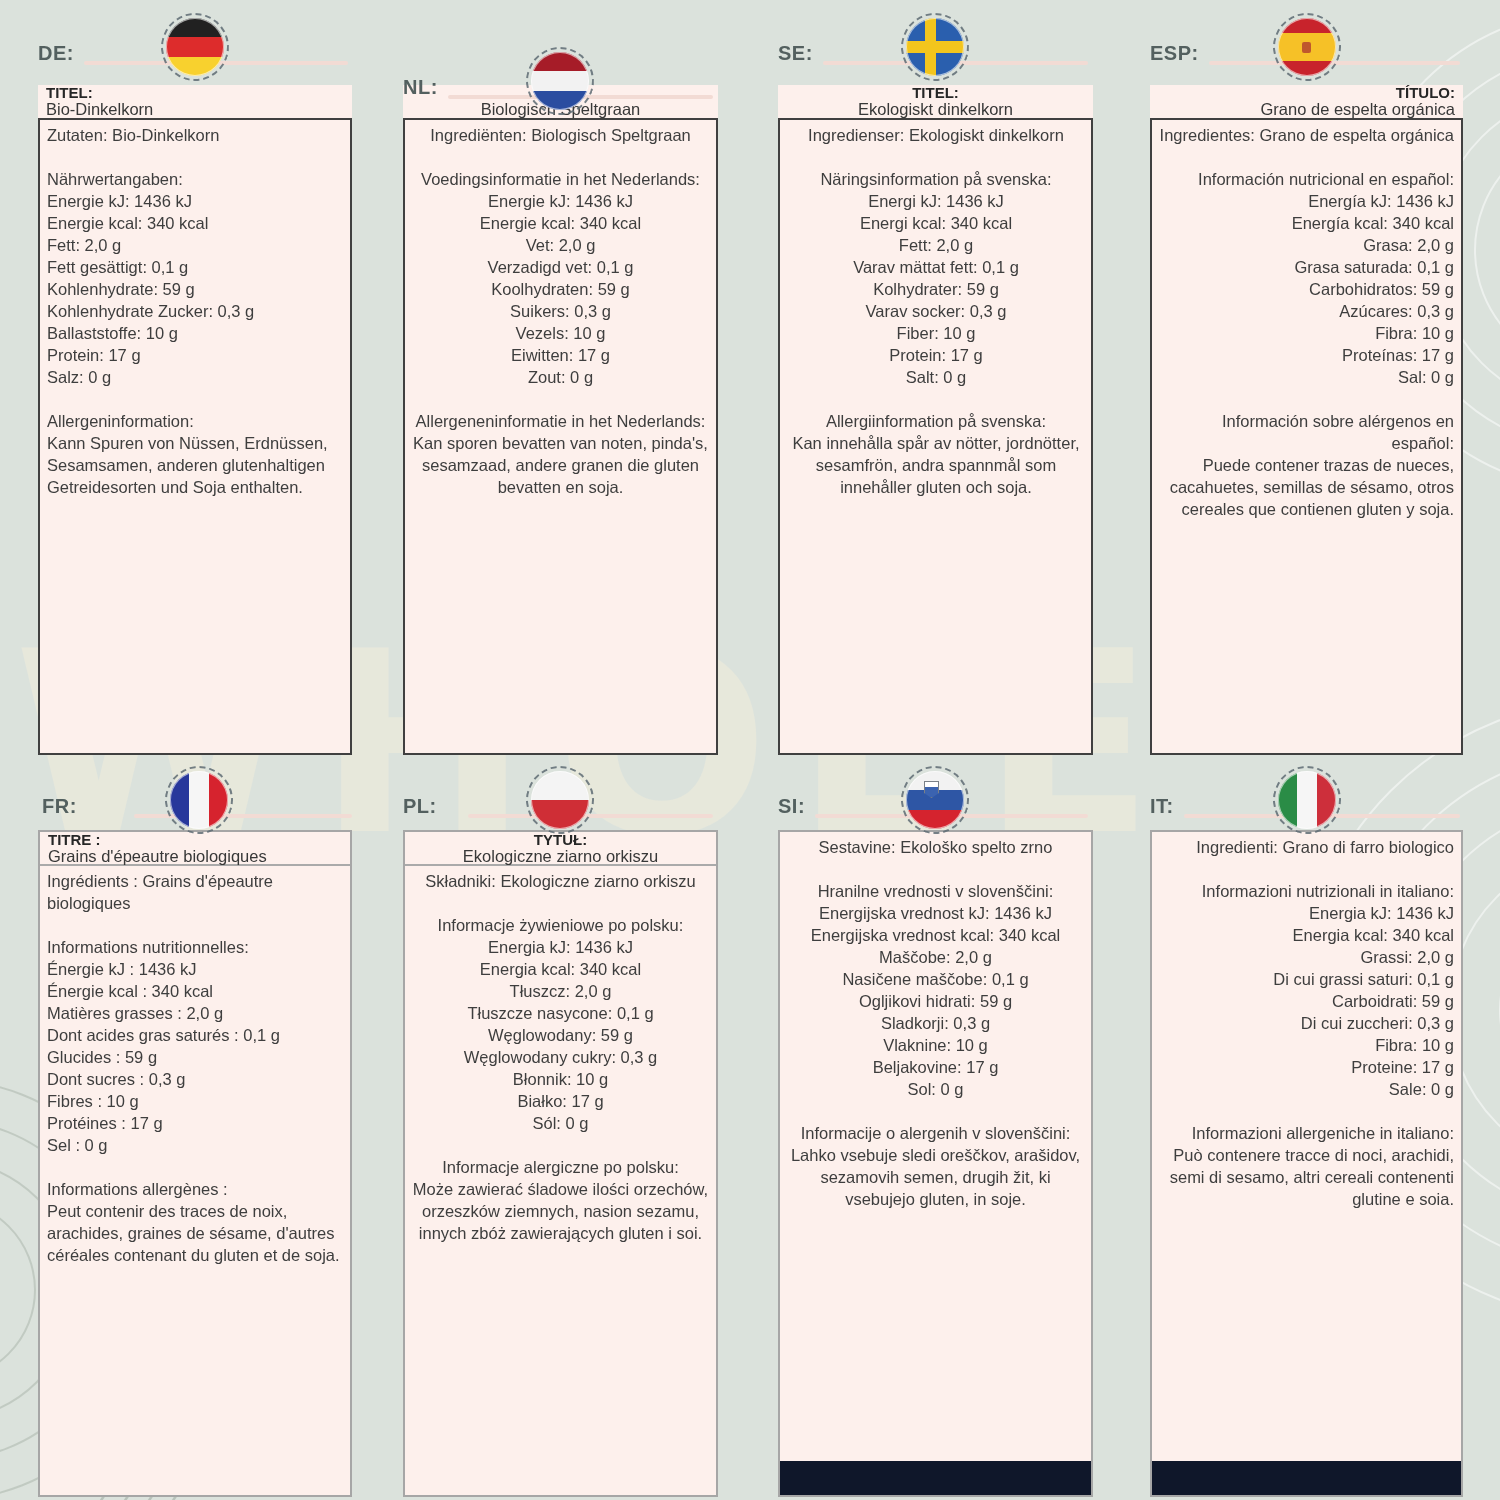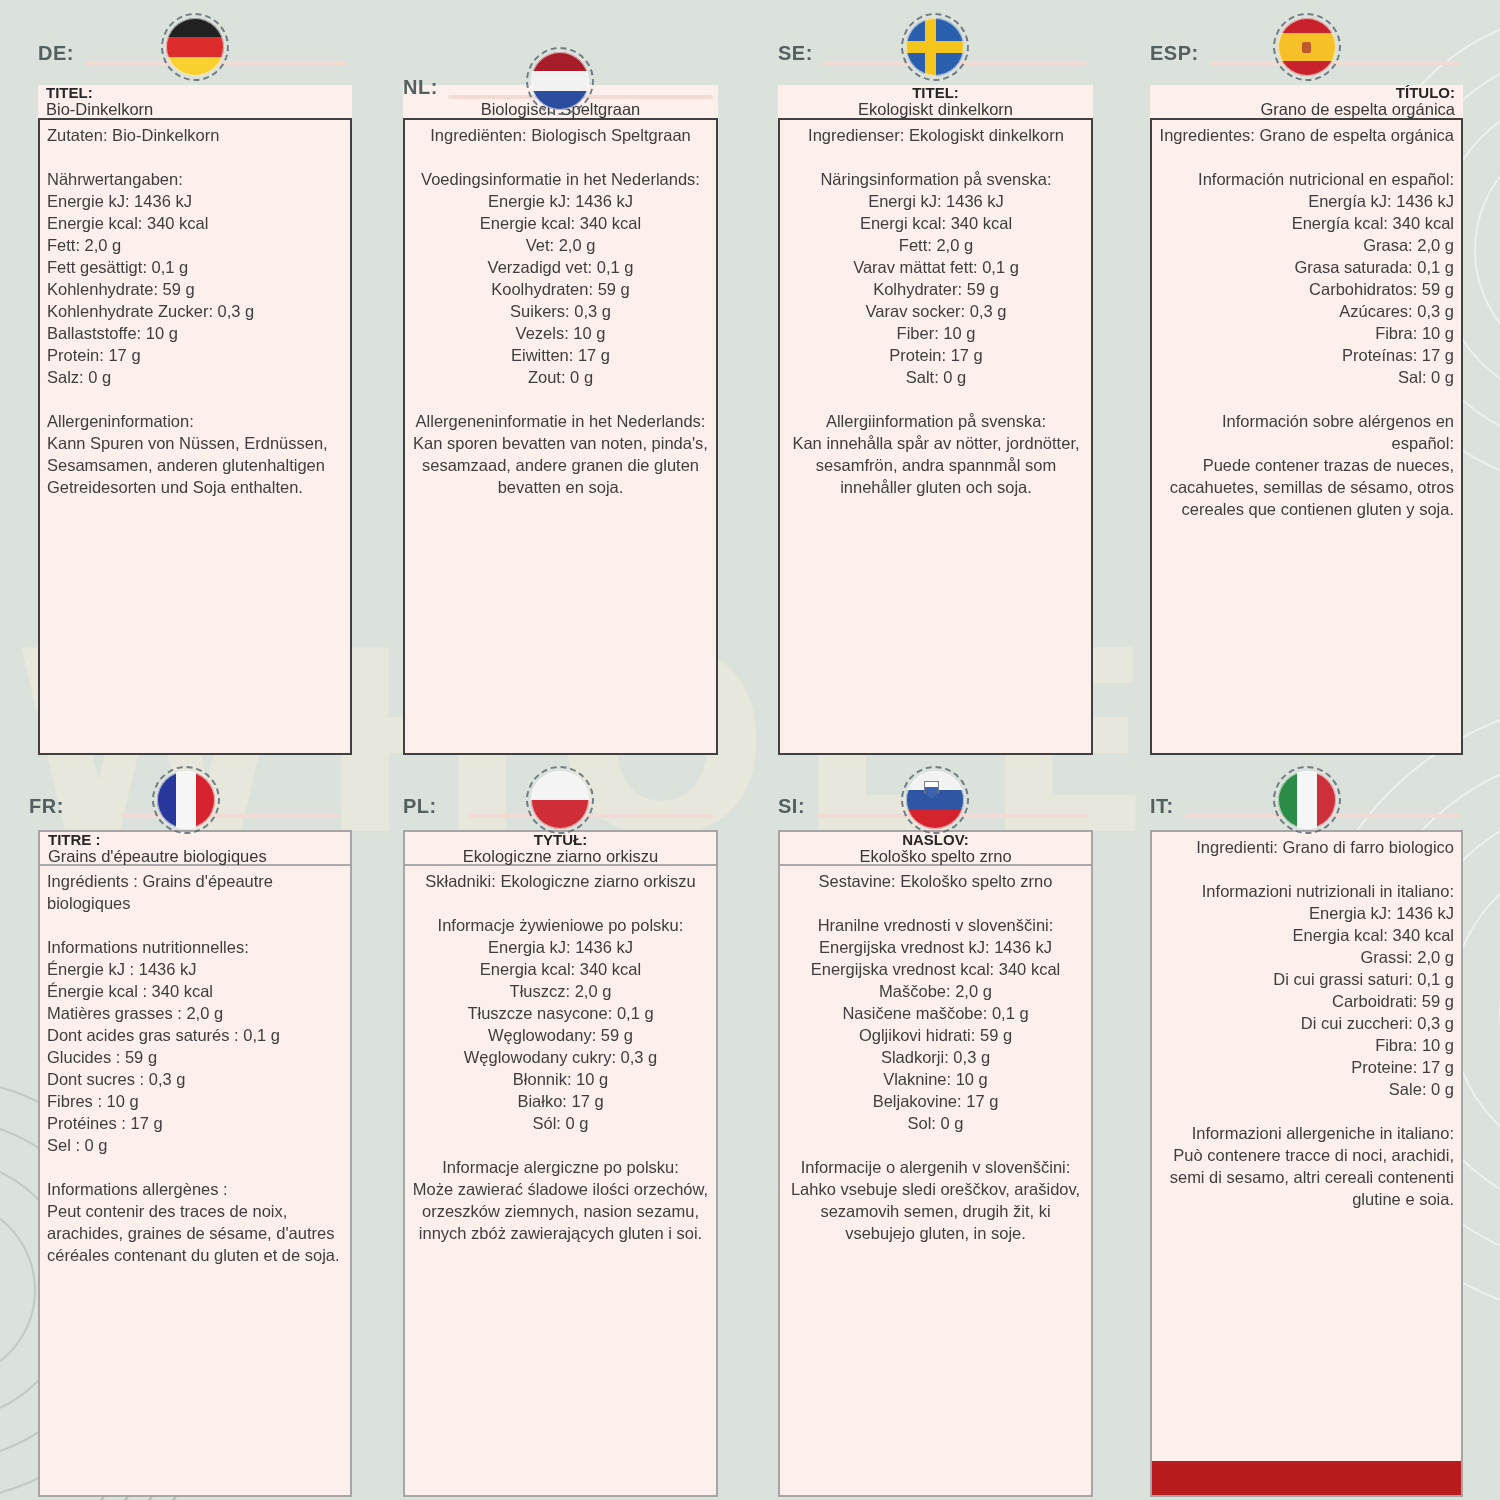--- a/index.html
+++ b/index.html
@@ -64,21 +64,21 @@
   .title-strip{
     background:#fdf0ec;padding:0 8px 2px 8px;box-sizing:border-box;
   }
   .tl{font-size:15px;font-weight:bold;color:#262626;line-height:16px;}
   .tt{font-size:16.5px;color:#383838;line-height:16px;}
   .content-box{
     background:#fdf0ec;box-sizing:border-box;padding:4px 7px;
   }
   .row-top .title-strip{height:33px;}
   .row-top .content-box{border:2px solid #404040;}
-  .row-bottom{border:2px solid #a6a6a6;background:#b91c1c;box-sizing:border-box;}
+  .row-bottom{border:2px solid #a6a6a6;background:#0f172a;box-sizing:border-box;}
   .row-bottom .title-strip{height:34px;border-bottom:2px solid #aaaaaa;}
   .cl{font-size:16.5px;line-height:22px;color:#3e3e3e;min-height:22px;}
   .align-left .title-strip,.align-left .content-box{text-align:left;}
   .align-center .title-strip,.align-center .content-box{text-align:center;}
   .align-right .title-strip,.align-right .content-box{text-align:right;}
 </style>
 </head>
 <body>
 
 <div id="stage">
@@ -225,21 +225,21 @@
           <div class="cl">Carbohidratos: 59 g</div>
           <div class="cl">Azúcares: 0,3 g</div>
           <div class="cl">Fibra: 10 g</div>
           <div class="cl">Proteínas: 17 g</div>
           <div class="cl">Sal: 0 g</div>
           <div class="cl blank"></div>
           <div class="cl">Información sobre alérgenos en español:</div>
           <div class="cl">Puede contener trazas de nueces, cacahuetes, semillas de sésamo, otros cereales que contienen gluten y soja.</div>
         </div>
       </div>
-      <div class="lang-header" style="left: 29px; top: 782px; width: 310px; gap: 47px;">
+      <div class="lang-header" style="left: 42px; top: 782px; width: 310px; gap: 47px;">
         <span class="lang-label">FR:</span>
         <div class="header-line"></div>
         <div class="flagwrap">
           <div class="flag flag-france"></div>
         </div>
       </div>
       <div class="panel row-bottom align-left" style="left: 38px; top: 830px; width: 314px; height: 667px;">
         <div class="title-strip">
           <div class="tl">TITRE :</div>
           <div class="tt">Grains d'épeautre biologiques</div>
@@ -295,24 +295,20 @@
       <div class="lang-header" style="left: 778px; top: 782px; width: 310px;">
         <span class="lang-label">SI:</span>
         <div class="header-line"></div>
         <div class="flagwrap">
           <div class="flag flag-slovenia">
             <div class="si-shield"></div>
           </div>
         </div>
       </div>
       <div class="panel row-bottom align-center" style="left: 778px; top: 830px; width: 315px; height: 667px;">
-        <div class="title-strip">
-          <div class="tl">NASLOV:</div>
-          <div class="tt">Ekološko spelto zrno</div>
-        </div>
         <div class="content-box" style="height: 629px;">
           <div class="cl">Sestavine: Ekološko spelto zrno</div>
           <div class="cl blank"></div>
           <div class="cl">Hranilne vrednosti v slovenščini:</div>
           <div class="cl">Energijska vrednost kJ: 1436 kJ</div>
           <div class="cl">Energijska vrednost kcal: 340 kcal</div>
           <div class="cl">Maščobe: 2,0 g</div>
           <div class="cl">Nasičene maščobe: 0,1 g</div>
           <div class="cl">Ogljikovi hidrati: 59 g</div>
           <div class="cl">Sladkorji: 0,3 g</div>

